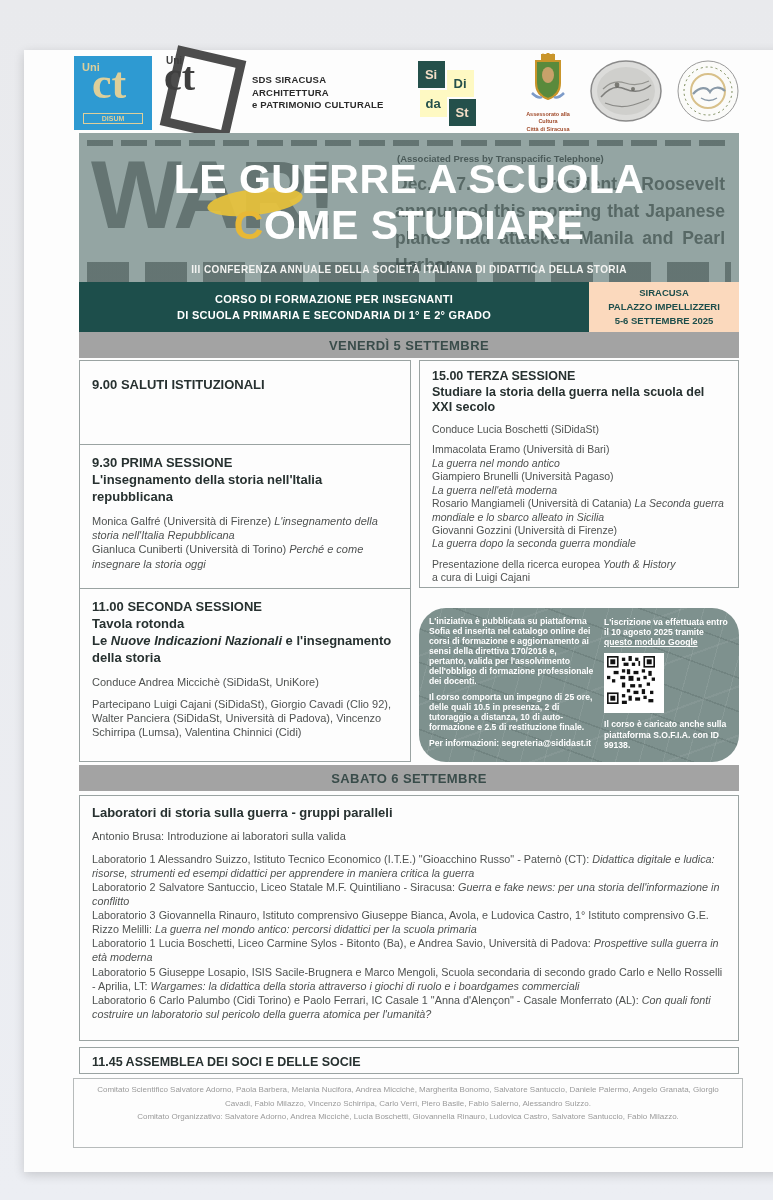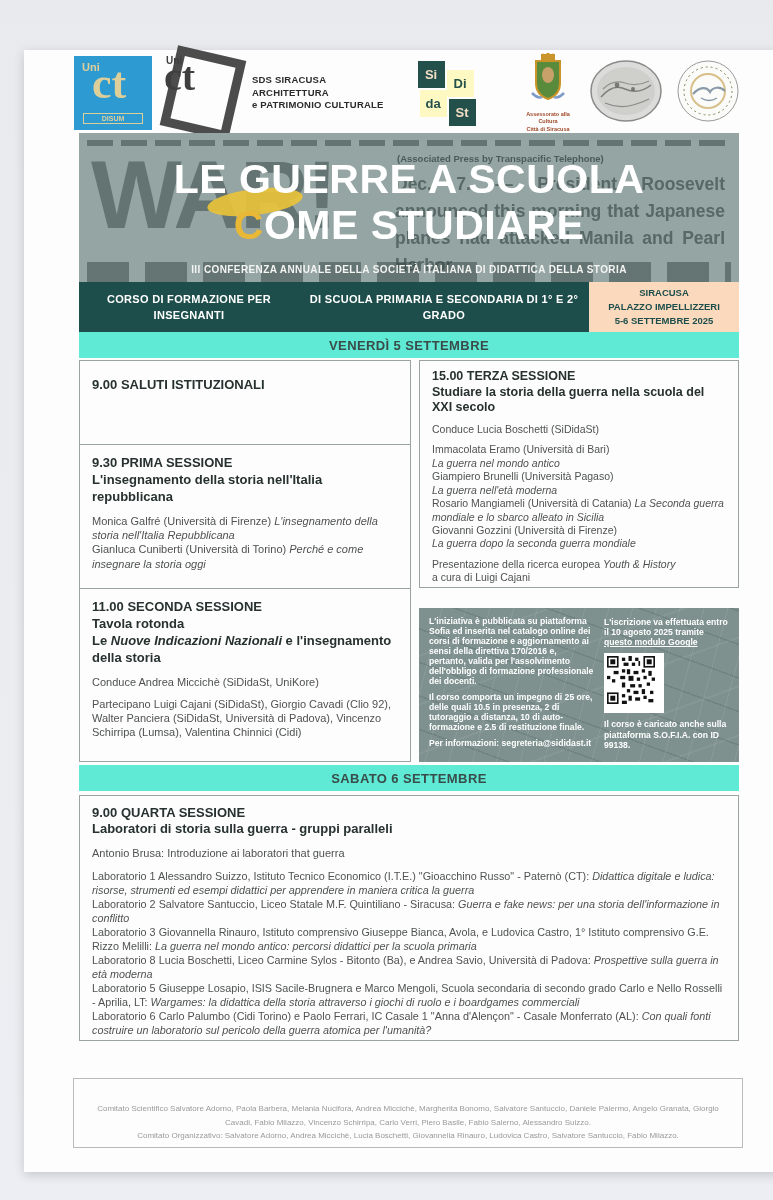--- a/index.html
+++ b/index.html
@@ -47,24 +47,24 @@
   .np-body{position:absolute;right:14px;top:38px;width:330px;font-size:17.5px;font-weight:700;color:rgba(64,80,78,.72);line-height:1.55;text-align:justify;}
   .np-bottom{position:absolute;left:8px;right:8px;bottom:-14px;height:34px;
     background:repeating-linear-gradient(90deg,rgba(52,68,66,.5) 0 42px,transparent 42px 58px);}
   .np-ellipse{position:absolute;left:128px;top:56px;width:96px;height:26px;background:#e8c23a;border-radius:50%;transform:rotate(-7deg);opacity:.92;}
   .np-title{position:absolute;left:0;right:0;top:24px;text-align:center;font-size:41px;font-weight:800;color:#fff;line-height:1.12;letter-spacing:.5px;z-index:2;}
   .np-title .c{color:#e8b836;}
   .np-sub{position:absolute;left:0;right:0;bottom:7px;text-align:center;font-size:10px;font-weight:700;color:#f4f4f2;letter-spacing:.4px;z-index:2;}
 
   
   .band{left:55px;top:232px;width:660px;height:50px;display:flex;}
-  .band-left{flex:1;background:#1d4e4b;color:#fff;display:flex;flex-direction:row;align-items:center;justify-content:center;font-size:11px;font-weight:700;letter-spacing:.3px;line-height:1.5;text-align:center;}
+  .band-left{flex:1;background:#1d4e4b;color:#fff;display:flex;flex-direction:column;align-items:center;justify-content:center;font-size:11px;font-weight:700;letter-spacing:.3px;line-height:1.5;text-align:center;}
   .band-right{width:150px;background:#fbd9bd;color:#1d4e4b;display:flex;flex-direction:column;align-items:center;justify-content:center;font-size:9.5px;font-weight:700;line-height:1.45;text-align:center;}
 
-  .day-band{left:55px;width:660px;height:26px;background:#5eead4;color:#394c4a;display:flex;align-items:center;justify-content:center;font-size:13px;font-weight:700;letter-spacing:.4px;}
+  .day-band{left:55px;width:660px;height:26px;background:#a3a3a3;color:#394c4a;display:flex;align-items:center;justify-content:center;font-size:13px;font-weight:700;letter-spacing:.4px;}
   .friday-band{top:282px;}
   .saturday-band{top:715px;}
 
   
   .cols{left:55px;top:310px;width:660px;height:486px;}
   .pbox{border:1px solid #9aa3a2;background:#fdfdfd;padding:10px 12px;overflow:hidden;}
   .box-a{left:0;top:0;width:332px;height:85px;}
   .box-b{left:0;top:84px;width:332px;height:145px;}
   .box-c{left:0;top:228px;width:332px;height:174px;}
   .box-d{left:340px;top:0;width:320px;height:228px;padding:8px 12px;}
@@ -73,38 +73,38 @@
   .body-txt{font-size:11px;line-height:1.3;color:#4f5251;margin:8px 0 0;}
   .box-d .body-txt{font-size:10.5px;line-height:1.28;margin:7px 0 0;}
   .box-d .h1{font-size:12.5px;line-height:1.25;}
 
   
   .infobox{left:340px;top:248px;width:320px;height:154px;background:#7e918e;
     background-image:
       repeating-linear-gradient(105deg,transparent 0 22px,rgba(255,255,255,.08) 22px 23px),
       repeating-linear-gradient(20deg,transparent 0 30px,rgba(20,35,33,.12) 30px 31.5px),
       repeating-linear-gradient(160deg,transparent 0 44px,rgba(255,255,255,.06) 44px 46px);
-    color:#fff;display:flex;padding:9px 10px;gap:10px;}
+    color:#fff;display:flex;padding:9px 10px;gap:10px;border-radius:27px;}
   .infobox .col-l{width:55%;font-size:8.6px;font-weight:700;line-height:1.16;}
   .infobox .col-r{flex:1;font-size:8.6px;font-weight:700;line-height:1.18;}
   .infobox p{margin:0 0 6px;}
   .qr-wrap{width:54px;height:54px;background:#fff;padding:3px;margin:5px 0 6px;}
 
   
   .quarta-box{left:55px;top:745px;width:660px;height:246px;padding:9px 12px;}
   .quarta-box .h1{line-height:1.25;}
   .intro-txt{font-size:11px;color:#4f5251;margin:9px 0 0;}
   .labs{font-size:10.8px;line-height:1.3;color:#4f5251;margin-top:10px;}
   .labs p{margin:0;}
   .assembly-box{left:55px;top:997px;width:660px;height:27px;padding:6px 12px;}
   .assembly-box .h1{font-size:12.5px;}
 
   
   .footer-box{left:49px;top:1028px;width:670px;height:70px;border:1px solid #b7bbbb;background:#fdfdfd;
-    display:flex;flex-direction:column;justify-content:flex-end;text-align:center;
+    display:flex;flex-direction:column;justify-content:flex-start;text-align:center;
     font-size:8px;color:#9a9a9a;line-height:1.7;padding:4px 10px;}
 </style>
 </head>
 <body>
 
 <div class="poster">
 
   <div class="abs logos">
     <div class="logo-unict">
       <span class="uni">Uni</span>
@@ -278,32 +278,34 @@
           </svg>
         </div>
         <p>Il corso è caricato anche sulla piattaforma S.O.F.I.A. con ID 99138.</p>
       </div>
     </div>
   </div>
 
   <div class="abs day-band saturday-band">SABATO 6 SETTEMBRE</div>
 
   <div class="abs pbox quarta-box">
-    <p class="h1">9.00 QUARTA SESSIONE</p>
     <p class="h1">Laboratori di storia sulla guerra - gruppi paralleli</p>
-    <p class="intro-txt">Antonio Brusa: Introduzione ai laboratori that guerra</p>
+    <p class="intro-txt">Antonio Brusa: Introduzione ai laboratori sulla valida</p>
     <div class="labs">
       <p><span>Laboratorio 1 Alessandro Suizzo, Istituto Tecnico Economico (I.T.E.) "Gioacchino Russo" - Paternò (CT): </span><i>Didattica digitale e ludica: risorse, strumenti ed esempi didattici per apprendere in maniera critica la guerra</i></p>
       <p><span>Laboratorio 2 Salvatore Santuccio, Liceo Statale M.F. Quintiliano - Siracusa: </span><i>Guerra e fake news: per una storia dell'informazione in conflitto</i></p>
       <p><span>Laboratorio 3 Giovannella Rinauro, Istituto comprensivo Giuseppe Bianca, Avola, e Ludovica Castro, 1° Istituto comprensivo G.E. Rizzo Melilli: </span><i>La guerra nel mondo antico: percorsi didattici per la scuola primaria</i></p>
-      <p><span>Laboratorio 8 Lucia Boschetti, Liceo Carmine Sylos - Bitonto (Ba), e Andrea Savio, Università di Padova: </span><i>Prospettive sulla guerra in età moderna</i></p>
+      <p><span>Laboratorio 1 Lucia Boschetti, Liceo Carmine Sylos - Bitonto (Ba), e Andrea Savio, Università di Padova: </span><i>Prospettive sulla guerra in età moderna</i></p>
       <p><span>Laboratorio 5 Giuseppe Losapio, ISIS Sacile-Brugnera e Marco Mengoli, Scuola secondaria di secondo grado Carlo e Nello Rosselli - Aprilia, LT: </span><i>Wargames: la didattica della storia attraverso i giochi di ruolo e i boardgames commerciali</i></p>
       <p><span>Laboratorio 6 Carlo Palumbo (Cidi Torino) e Paolo Ferrari, IC Casale 1 "Anna d'Alençon" - Casale Monferrato (AL): </span><i>Con quali fonti costruire un laboratorio sul pericolo della guerra atomica per l'umanità?</i></p>
     </div>
   </div>
 
+  <div class="abs pbox assembly-box">
+    <p class="h1">11.45 ASSEMBLEA DEI SOCI E DELLE SOCIE</p>
+  </div>
 
   <div class="abs footer-box">
     <div>Comitato Scientifico Salvatore Adorno, Paola Barbera, Melania Nucifora, Andrea Miccichè, Margherita Bonomo, Salvatore Santuccio, Daniele Palermo, Angelo Granata, Giorgio Cavadi, Fabio Milazzo, Vincenzo Schirripa, Carlo Verri, Piero Basile, Fabio Salerno, Alessandro Suizzo.</div>
     <div>Comitato Organizzativo: Salvatore Adorno, Andrea Miccichè, Lucia Boschetti, Giovannella Rinauro, Ludovica Castro, Salvatore Santuccio, Fabio Milazzo.</div>
   </div>
 
 </div>
 
 </body></html>

